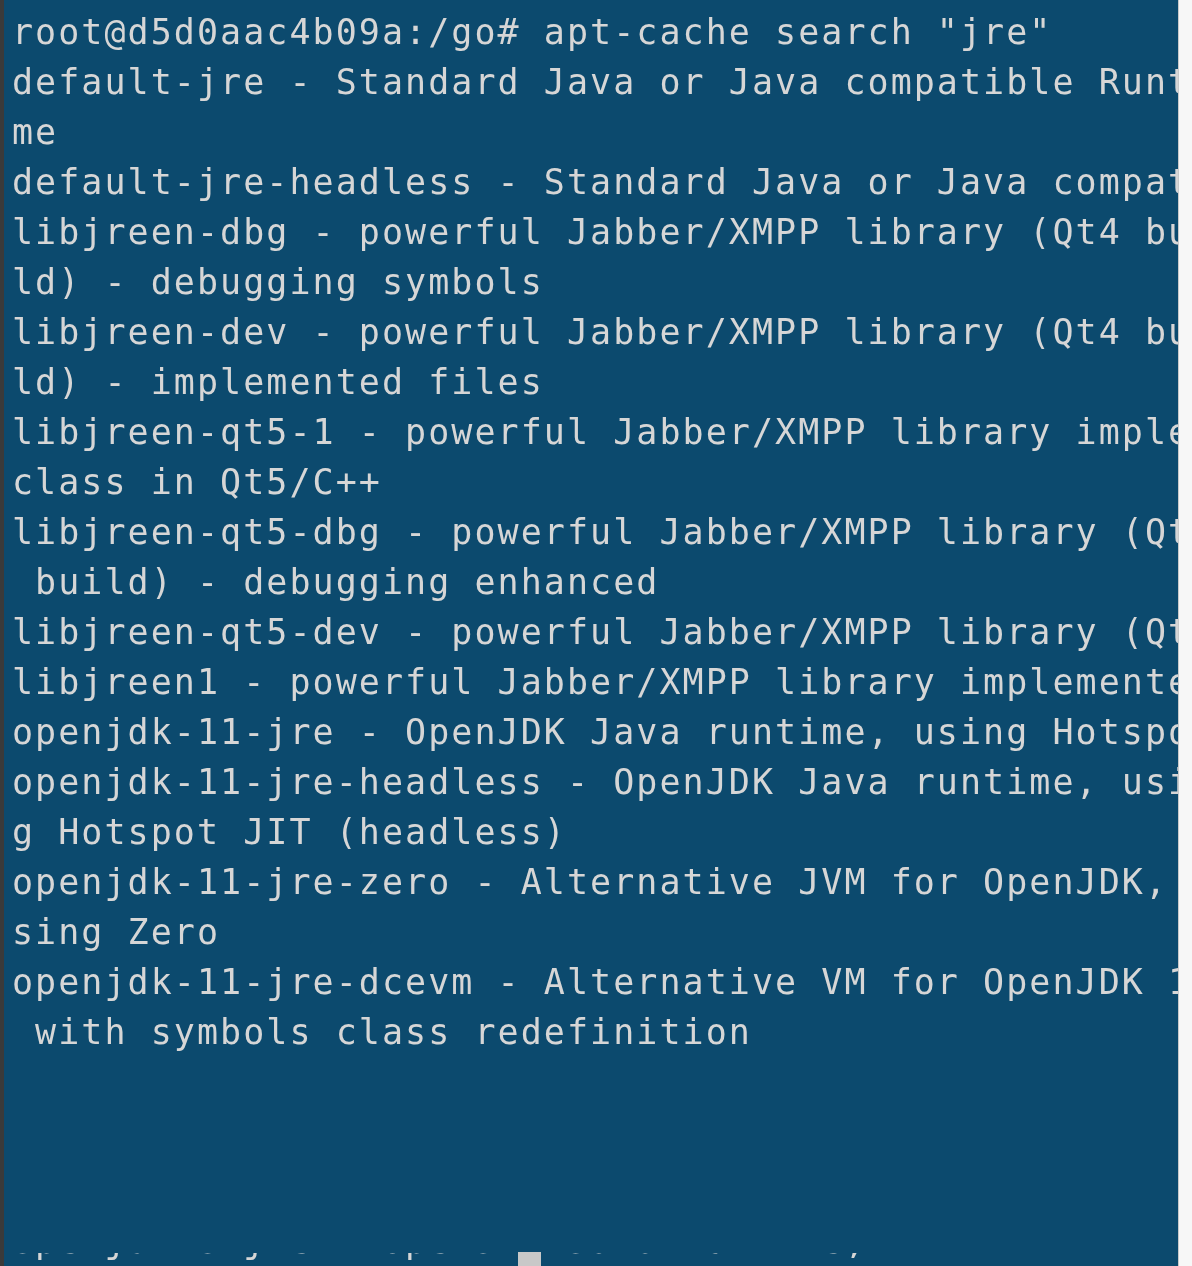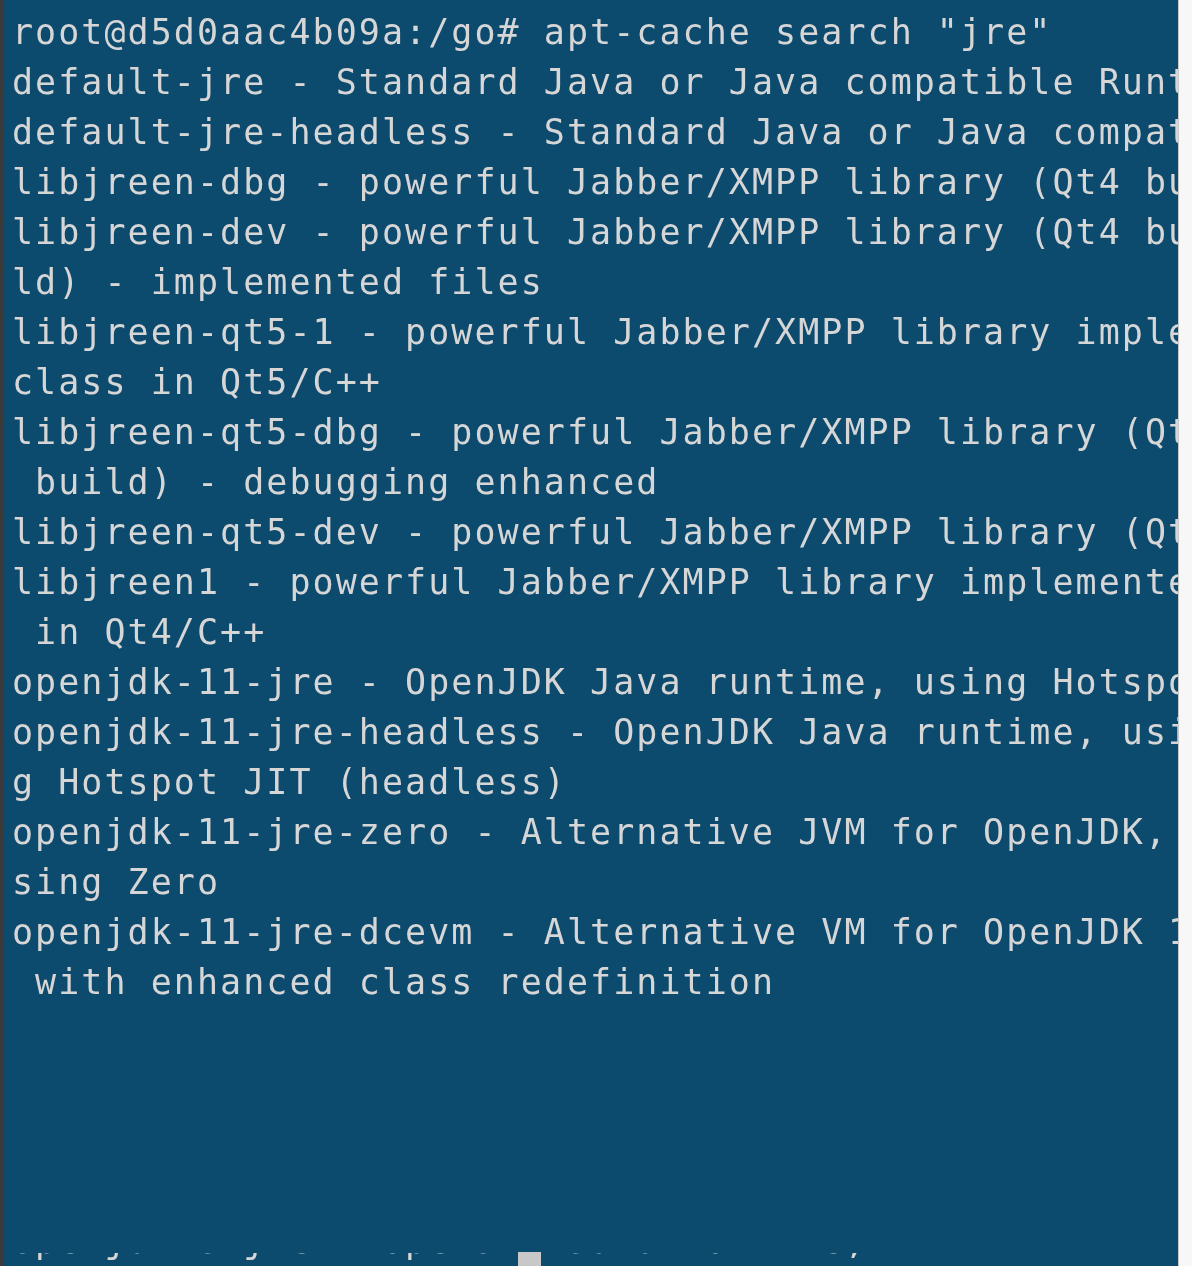--- a/index.html
+++ b/index.html
@@ -110,38 +110,39 @@
 <body>
 
 <div id="terminal-window">
 
   <div id="left-edge-border"></div>
 
   <div id="terminal-screen">
     <div id="terminal-output">
         <span class="term-line">root@d5d0aac4b09a:/go# apt-cache search "jre"</span>
         <span class="term-line">default-jre - Standard Java or Java compatible Runti</span>
+        <span class="term-line">me</span>
         <span class="term-line">default-jre-headless - Standard Java or Java compati</span>
         <span class="term-line">libjreen-dbg - powerful Jabber/XMPP library (Qt4 bui</span>
+        <span class="term-line">ld) - debugging symbols</span>
         <span class="term-line">libjreen-dev - powerful Jabber/XMPP library (Qt4 bui</span>
         <span class="term-line">ld) - implemented files</span>
         <span class="term-line">libjreen-qt5-1 - powerful Jabber/XMPP library implem</span>
         <span class="term-line">class in Qt5/C++</span>
         <span class="term-line">libjreen-qt5-dbg - powerful Jabber/XMPP library (Qt5</span>
         <span class="term-line"> build) - debugging enhanced</span>
         <span class="term-line">libjreen-qt5-dev - powerful Jabber/XMPP library (Qt5</span>
         <span class="term-line">libjreen1 - powerful Jabber/XMPP library implemented</span>
-        <span class="term-line"> in Qt4/C++</span>
         <span class="term-line">openjdk-11-jre - OpenJDK Java runtime, using Hotspot</span>
         <span class="term-line">openjdk-11-jre-headless - OpenJDK Java runtime, usin</span>
         <span class="term-line">g Hotspot JIT (headless)</span>
         <span class="term-line">openjdk-11-jre-zero - Alternative JVM for OpenJDK, u</span>
         <span class="term-line">sing Zero</span>
         <span class="term-line">openjdk-11-jre-dcevm - Alternative VM for OpenJDK 11</span>
-        <span class="term-line"> with enhanced class redefinition</span>
+        <span class="term-line"> with symbols class redefinition</span>
       </div>
 
     <div id="terminal-last-line-wrap">
       <span class="term-line">openjdk-8-jre - OpenJDK Java runtime,</span>
     </div>
 
     <div id="cursor-block"></div>
   </div>
 
   <div id="scrollbar-track">

